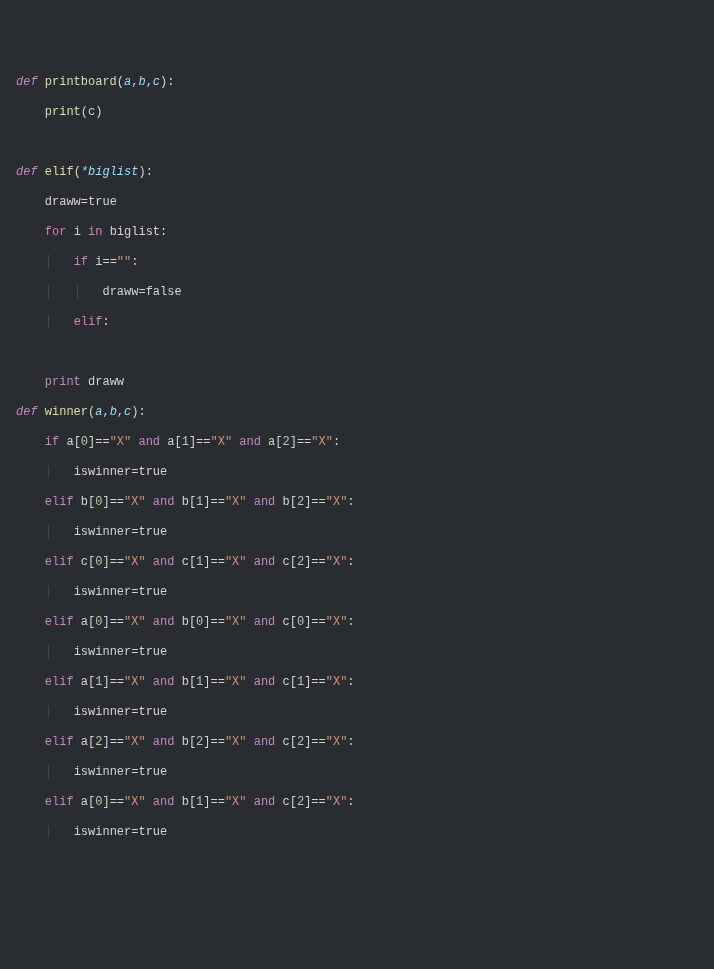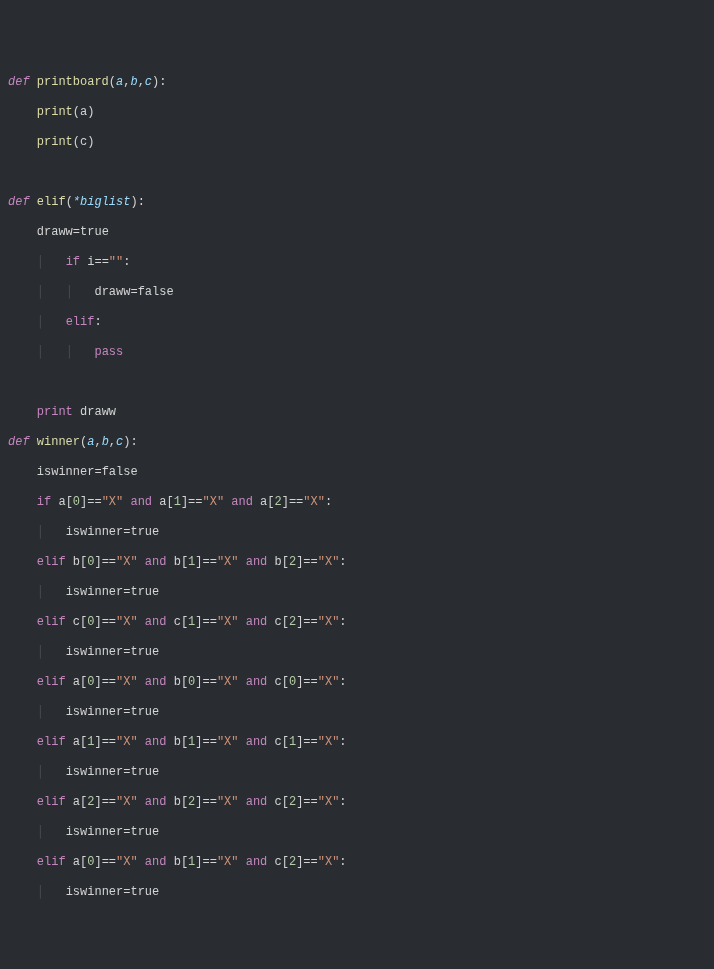--- a/index.html
+++ b/index.html
@@ -12,54 +12,52 @@
     color: #d4d4d4;
     white-space: pre;
     width: 714px;
     overflow: hidden;
   }
   .code-area {
     padding: 0;
   }
   .line {
     display: block;
-    padding-left: 8px;
+    padding-left: 16px;
   }
   
   .kw-def   { color: #c586c0; font-style: italic; }   
   .kw-ctrl  { color: #c586c0; }                         
   .fn       { color: #dcdcaa; }                         
   .param    { color: #9cdcfe; font-style: italic; }    
   .var      { color: #d4d4d4; }                         
   .op       { color: #d4d4d4; }                         
   .num      { color: #b5cea8; }                         
   .str      { color: #ce9178; }                         
   .punct    { color: #d4d4d4; }
   .guide    { color: #4b4f55; }
 </style>
 </head>
 <body>
 
 
 
 <div class="code-area">
 <span class="line"><span class="kw-def">def</span> <span class="fn">printboard</span><span class="punct">(</span><span class="param">a</span><span class="punct">,</span><span class="param">b</span><span class="punct">,</span><span class="param">c</span><span class="punct">)</span><span class="punct">:</span></span>
-<span class="line">    <span class="fn">print</span><span class="punct">(</span><span class="var">a</span><span class="punct">)</span></span>
 <span class="line">    <span class="fn">print</span><span class="punct">(</span><span class="var">c</span><span class="punct">)</span></span>
 <span class="line"> </span>
 <span class="line"><span class="kw-def">def</span> <span class="fn">elif</span><span class="punct">(</span><span class="param"><span>*</span><span>biglist</span></span><span class="punct">)</span><span class="punct">:</span></span>
 <span class="line">    <span class="var">draww</span><span class="op">=</span><span class="var">true</span></span>
+<span class="line">    <span class="kw-ctrl">for</span> <span class="var">i</span> <span class="kw-ctrl">in</span> <span class="var">biglist</span><span class="punct">:</span></span>
 <span class="line">    <span class="guide">│</span>   <span class="kw-ctrl">if</span> <span class="var">i</span><span class="op">==</span><span class="str">""</span><span class="punct">:</span></span>
 <span class="line">    <span class="guide">│</span>   <span class="guide">│</span>   <span class="var">draww</span><span class="op">=</span><span class="var">false</span></span>
 <span class="line">    <span class="guide">│</span>   <span class="kw-ctrl">elif</span><span class="punct">:</span></span>
-<span class="line">    <span class="guide">│</span>   <span class="guide">│</span>   <span class="kw-ctrl">pass</span></span>
 <span class="line"> </span>
 <span class="line">    <span class="kw-ctrl">print</span> <span class="var">draww</span></span>
 <span class="line"><span class="kw-def">def</span> <span class="fn">winner</span><span class="punct">(</span><span class="param">a</span><span class="punct">,</span><span class="param">b</span><span class="punct">,</span><span class="param">c</span><span class="punct">)</span><span class="punct">:</span></span>
-<span class="line">    <span class="var">iswinner</span><span class="op">=</span><span class="var">false</span></span>
 <span class="line">    <span class="kw-ctrl">if</span> <span class="var">a</span><span class="punct">[</span><span class="num">0</span><span class="punct">]</span><span class="op">==</span><span class="str">"X"</span> <span class="kw-ctrl">and</span> <span class="var">a</span><span class="punct">[</span><span class="num">1</span><span class="punct">]</span><span class="op">==</span><span class="str">"X"</span> <span class="kw-ctrl">and</span> <span class="var">a</span><span class="punct">[</span><span class="num">2</span><span class="punct">]</span><span class="op">==</span><span class="str">"X"</span><span class="punct">:</span></span>
 <span class="line">    <span class="guide">│</span>   <span class="var">iswinner</span><span class="op">=</span><span class="var">true</span></span>
 <span class="line">    <span class="kw-ctrl">elif</span> <span class="var">b</span><span class="punct">[</span><span class="num">0</span><span class="punct">]</span><span class="op">==</span><span class="str">"X"</span> <span class="kw-ctrl">and</span> <span class="var">b</span><span class="punct">[</span><span class="num">1</span><span class="punct">]</span><span class="op">==</span><span class="str">"X"</span> <span class="kw-ctrl">and</span> <span class="var">b</span><span class="punct">[</span><span class="num">2</span><span class="punct">]</span><span class="op">==</span><span class="str">"X"</span><span class="punct">:</span></span>
 <span class="line">    <span class="guide">│</span>   <span class="var">iswinner</span><span class="op">=</span><span class="var">true</span></span>
 <span class="line">    <span class="kw-ctrl">elif</span> <span class="var">c</span><span class="punct">[</span><span class="num">0</span><span class="punct">]</span><span class="op">==</span><span class="str">"X"</span> <span class="kw-ctrl">and</span> <span class="var">c</span><span class="punct">[</span><span class="num">1</span><span class="punct">]</span><span class="op">==</span><span class="str">"X"</span> <span class="kw-ctrl">and</span> <span class="var">c</span><span class="punct">[</span><span class="num">2</span><span class="punct">]</span><span class="op">==</span><span class="str">"X"</span><span class="punct">:</span></span>
 <span class="line">    <span class="guide">│</span>   <span class="var">iswinner</span><span class="op">=</span><span class="var">true</span></span>
 <span class="line">    <span class="kw-ctrl">elif</span> <span class="var">a</span><span class="punct">[</span><span class="num">0</span><span class="punct">]</span><span class="op">==</span><span class="str">"X"</span> <span class="kw-ctrl">and</span> <span class="var">b</span><span class="punct">[</span><span class="num">0</span><span class="punct">]</span><span class="op">==</span><span class="str">"X"</span> <span class="kw-ctrl">and</span> <span class="var">c</span><span class="punct">[</span><span class="num">0</span><span class="punct">]</span><span class="op">==</span><span class="str">"X"</span><span class="punct">:</span></span>
 <span class="line">    <span class="guide">│</span>   <span class="var">iswinner</span><span class="op">=</span><span class="var">true</span></span>
 <span class="line">    <span class="kw-ctrl">elif</span> <span class="var">a</span><span class="punct">[</span><span class="num">1</span><span class="punct">]</span><span class="op">==</span><span class="str">"X"</span> <span class="kw-ctrl">and</span> <span class="var">b</span><span class="punct">[</span><span class="num">1</span><span class="punct">]</span><span class="op">==</span><span class="str">"X"</span> <span class="kw-ctrl">and</span> <span class="var">c</span><span class="punct">[</span><span class="num">1</span><span class="punct">]</span><span class="op">==</span><span class="str">"X"</span><span class="punct">:</span></span>
 <span class="line">    <span class="guide">│</span>   <span class="var">iswinner</span><span class="op">=</span><span class="var">true</span></span>

